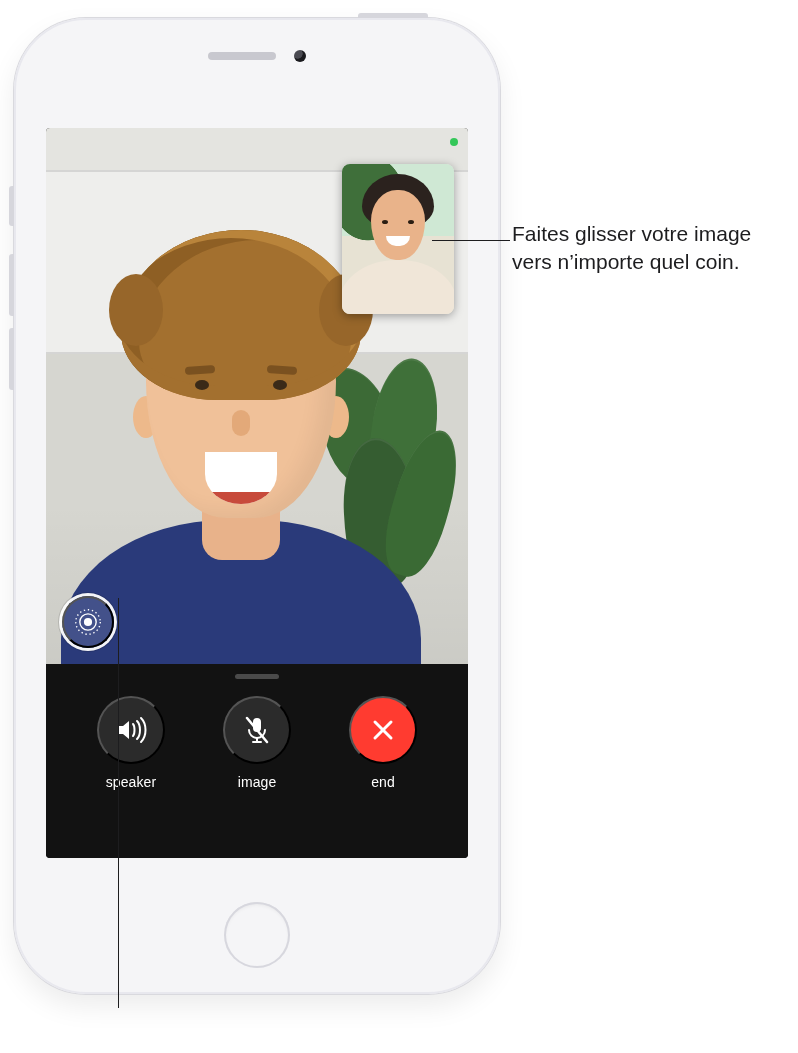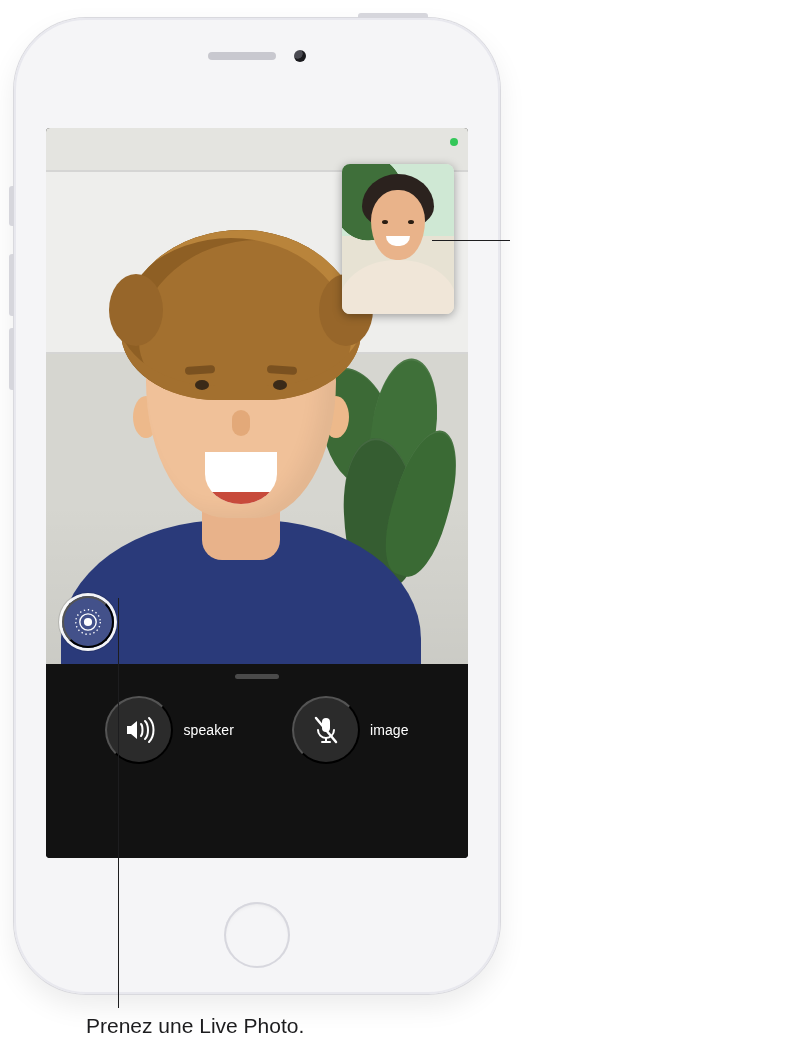--- a/index.html
+++ b/index.html
@@ -333,21 +333,21 @@
     position: absolute;
     left: 0; right: 0;
     top: 32px;
     display: flex;
     justify-content: center;
     align-items: flex-start;
     gap: 58px;
   }
   .ctrl {
     display: flex;
-    flex-direction: row;
+    flex-direction: column;
     align-items: center;
     gap: 10px;
   }
   .ctrl .circle {
     width: 68px; height: 68px;
     border-radius: 50%;
     background: #2b2b2b;
     display: flex;
     align-items: center;
     justify-content: center;
@@ -488,29 +488,40 @@
                   <path d="M8 16a8 8 0 0 0 16 0" fill="none" stroke="#ffffff" stroke-width="2" stroke-linecap="round"></path>
                   <path d="M16 24v4" stroke="#ffffff" stroke-width="2" stroke-linecap="round"></path>
                   <path d="M12 28h8" stroke="#ffffff" stroke-width="2" stroke-linecap="round"></path>
                   <line x1="6" y1="4" x2="26" y2="28" stroke="#ffffff" stroke-width="2.5" stroke-linecap="round"></line>
                 </svg>
               </span>
             </button>
             <span class="label">image</span>
           </div>
 
+          <div class="ctrl end">
+            <button class="circle">
+              <span>
+                <svg width="28" height="28" viewBox="0 0 28 28">
+                  <line x1="6" y1="6" x2="22" y2="22" stroke="#ffffff" stroke-width="3" stroke-linecap="round"></line>
+                  <line x1="22" y1="6" x2="6" y2="22" stroke="#ffffff" stroke-width="3" stroke-linecap="round"></line>
+                </svg>
+              </span>
+            </button>
+            <span class="label">end</span>
+          </div>
 
         </div>
       </div>
 
     </div>
 
     <div class="home"></div>
   </div>
 
   <div class="lead-1"></div>
   <div class="lead-2a"></div>
 
-  <div class="callout callout-2">
-    <span>Prenez une Live Photo.</span>
+  <div class="callout callout-1">
+    <span>Faites glisser votre image vers n’importe quel coin.</span>
   </div>
 
 </div>
 
 </body></html>

